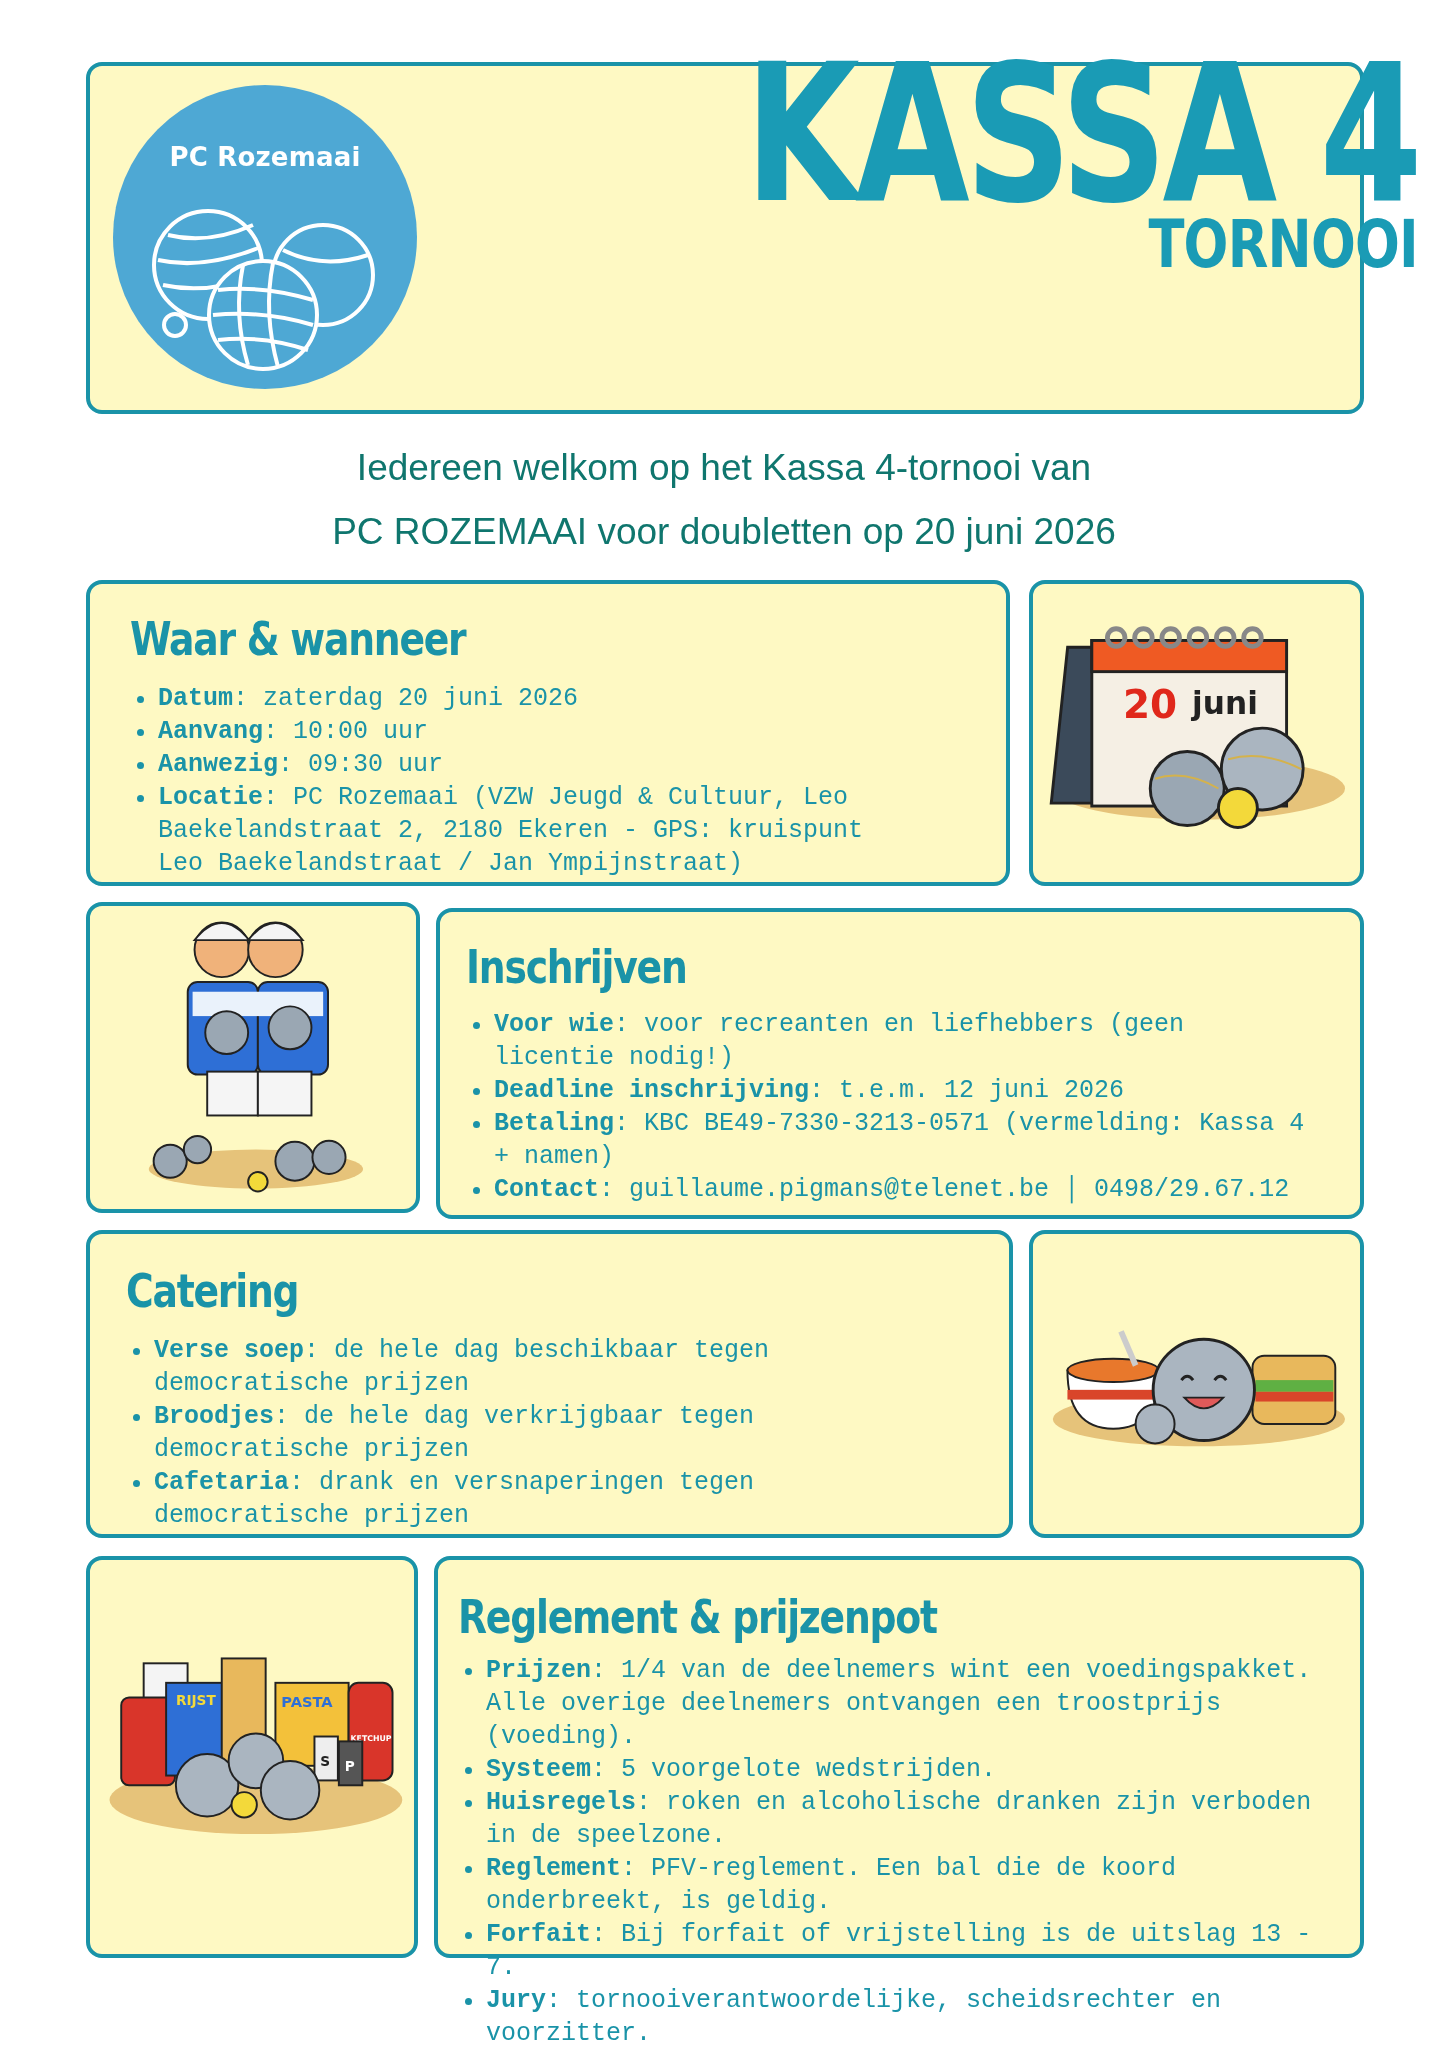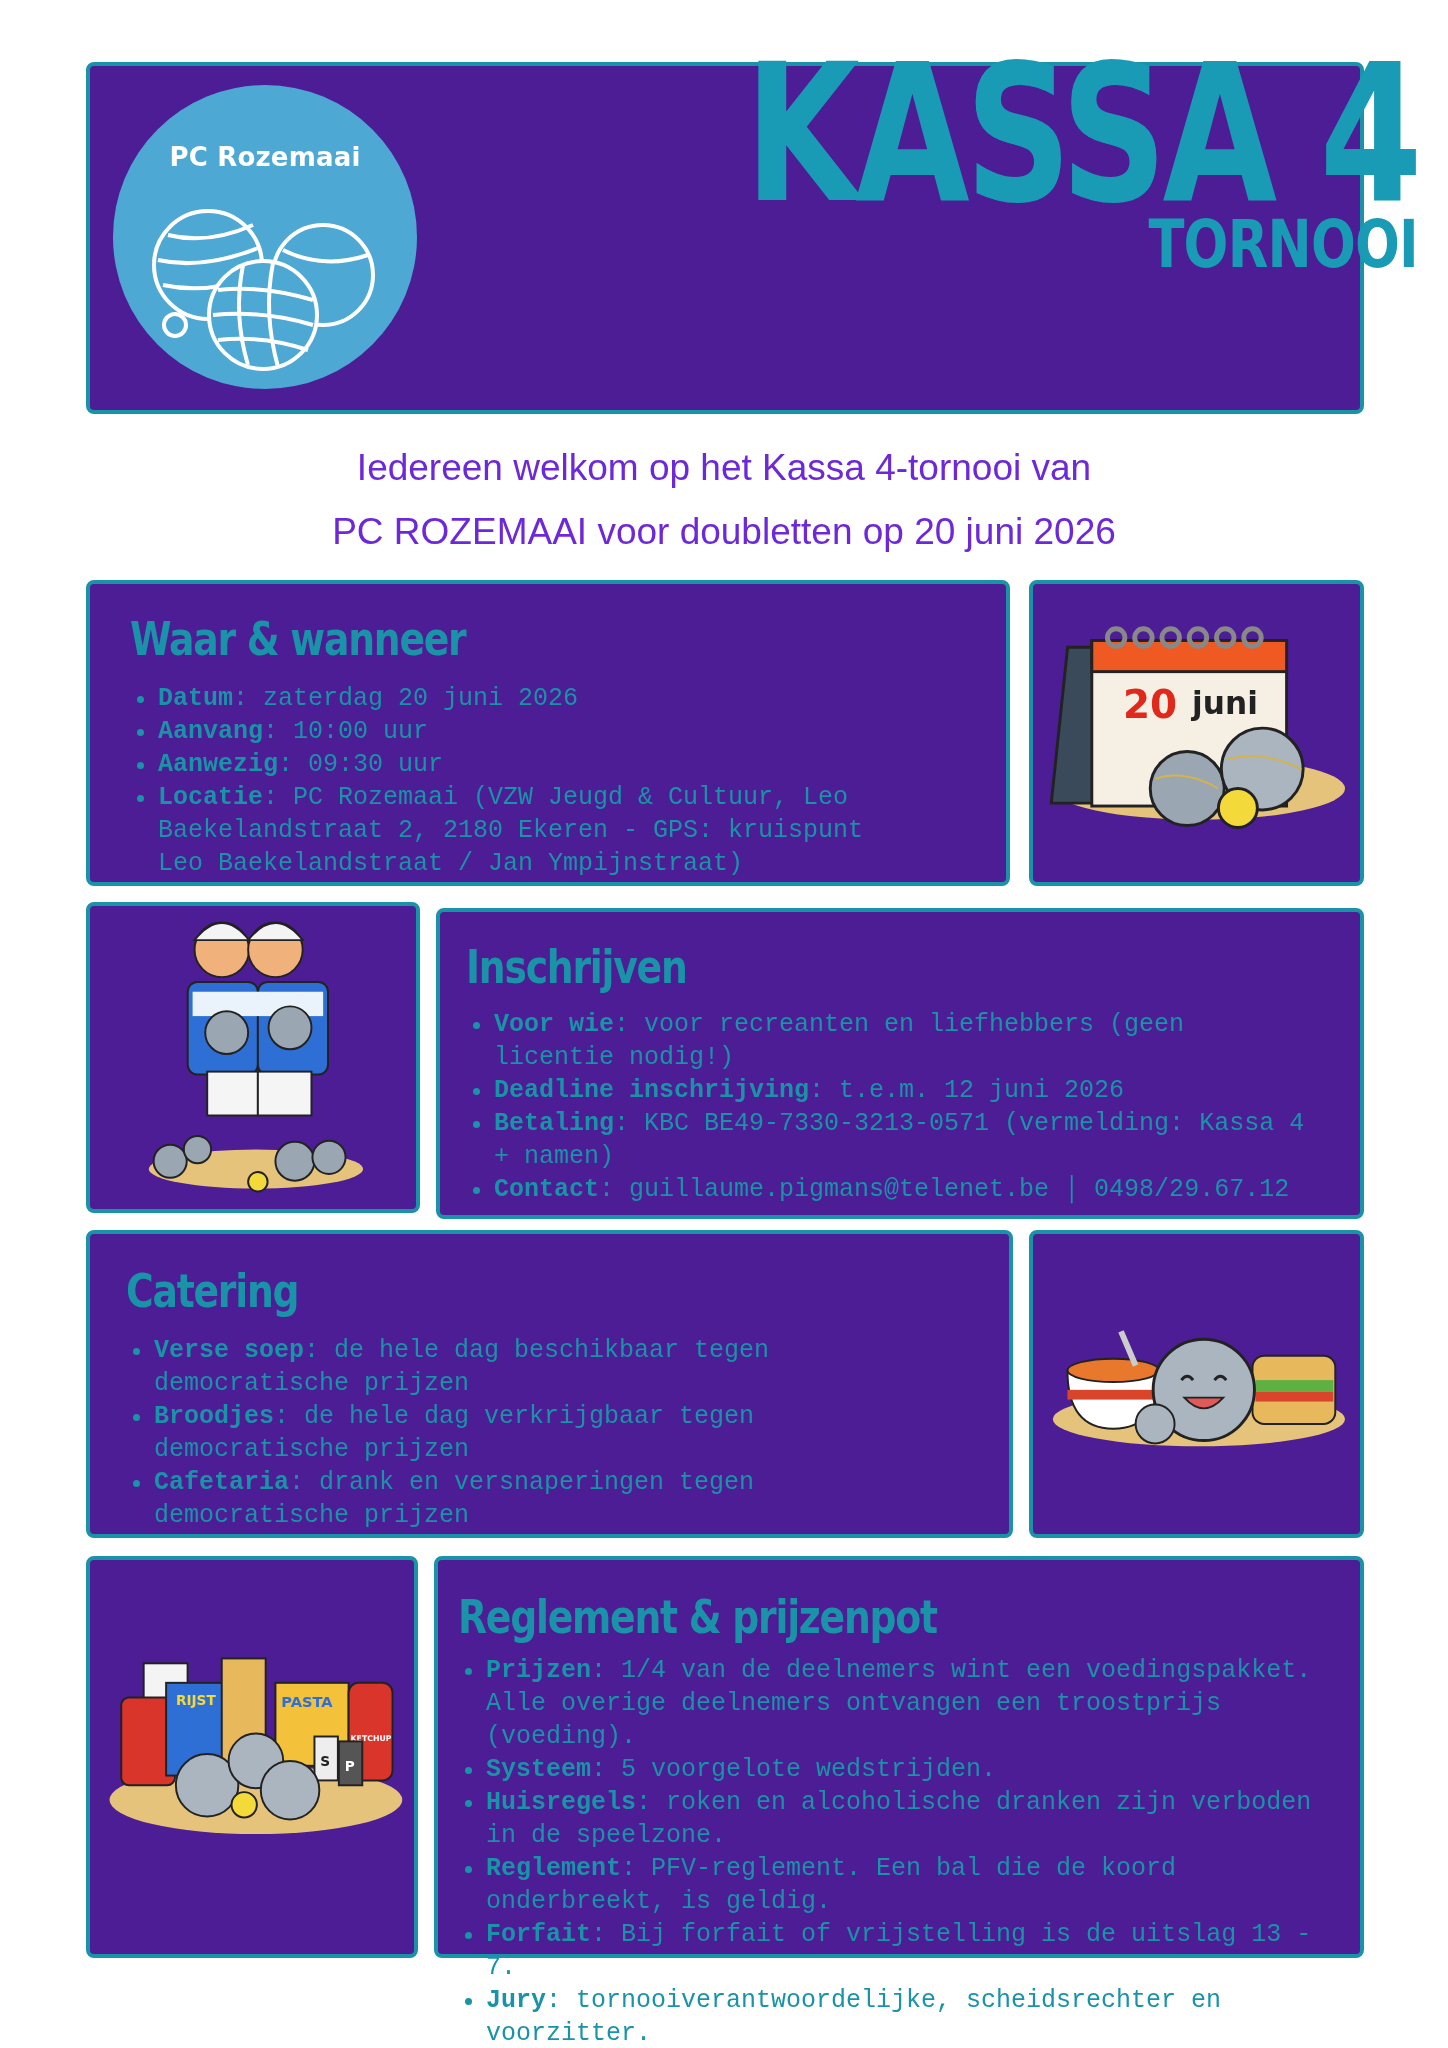--- a/index.html
+++ b/index.html
@@ -1,41 +1,41 @@
 <!DOCTYPE html>
 <html><head>
 <meta charset="utf-8">
 <style>
   html, body { margin: 0; padding: 0; }
   body {
     width: 1448px; height: 2048px; background: #ffffff; position: relative; overflow: hidden;
     font-family: "Liberation Sans", sans-serif; color: #1a93a8;
   }
   .box {
-    position: absolute; box-sizing: border-box; border: 4px solid #1a93a8; border-radius: 8px; background: #4c1d95;
+    position: absolute; box-sizing: border-box; border: 4px solid #1a93a8; border-radius: 16px; background: #fef9c3;
   }
   .logo {
     position: absolute; left: 113px; top: 85px; width: 304px; height: 304px; border-radius: 50%;
     background: #4ea8d4;
   }
   .logo-text {
     position: absolute; left: 0; right: 0; top: 57px; text-align: center; color: #fff;
     font-family: "DejaVu Sans", sans-serif; font-weight: bold; font-size: 26px; letter-spacing: 0.2px;
   }
   .logo svg { position: absolute; left: 0; top: 0; }
   .title-main {
     position: absolute; right: 30px; top: 40px; font-family: "DejaVu Sans", sans-serif; font-weight: bold;
     font-size: 190px; line-height: 1; color: #1a9bb5; letter-spacing: -6px; transform: scaleX(0.78); transform-origin: right center;
   }
   .title-sub {
     position: absolute; right: 30px; top: 212px; font-family: "DejaVu Sans", sans-serif; font-weight: bold;
     font-size: 66px; line-height: 1; color: #1a9bb5; letter-spacing: -1px; transform: scaleX(0.8); transform-origin: right center;
   }
   .intro {
-    position: absolute; left: 0; width: 1448px; top: 436px; text-align: center; color: #6d28d9;
+    position: absolute; left: 0; width: 1448px; top: 436px; text-align: center; color: #0f766e;
     font-size: 37px; line-height: 64px;
   }
   .h2 {
     font-family: "DejaVu Sans", sans-serif; font-weight: bold; color: #1a93a8; font-size: 46px; line-height: 1;
     letter-spacing: -1.5px; transform: scaleX(0.82); transform-origin: left center; margin: 0; white-space: nowrap;
   }
   ul.items { list-style: none; margin: 0; padding: 0; }
   ul.items li {
     position: relative; padding-left: 28px; font-size: 25px; line-height: 33px; color: #1a93a8; font-family: Liberation Mono, monospace;
   }

